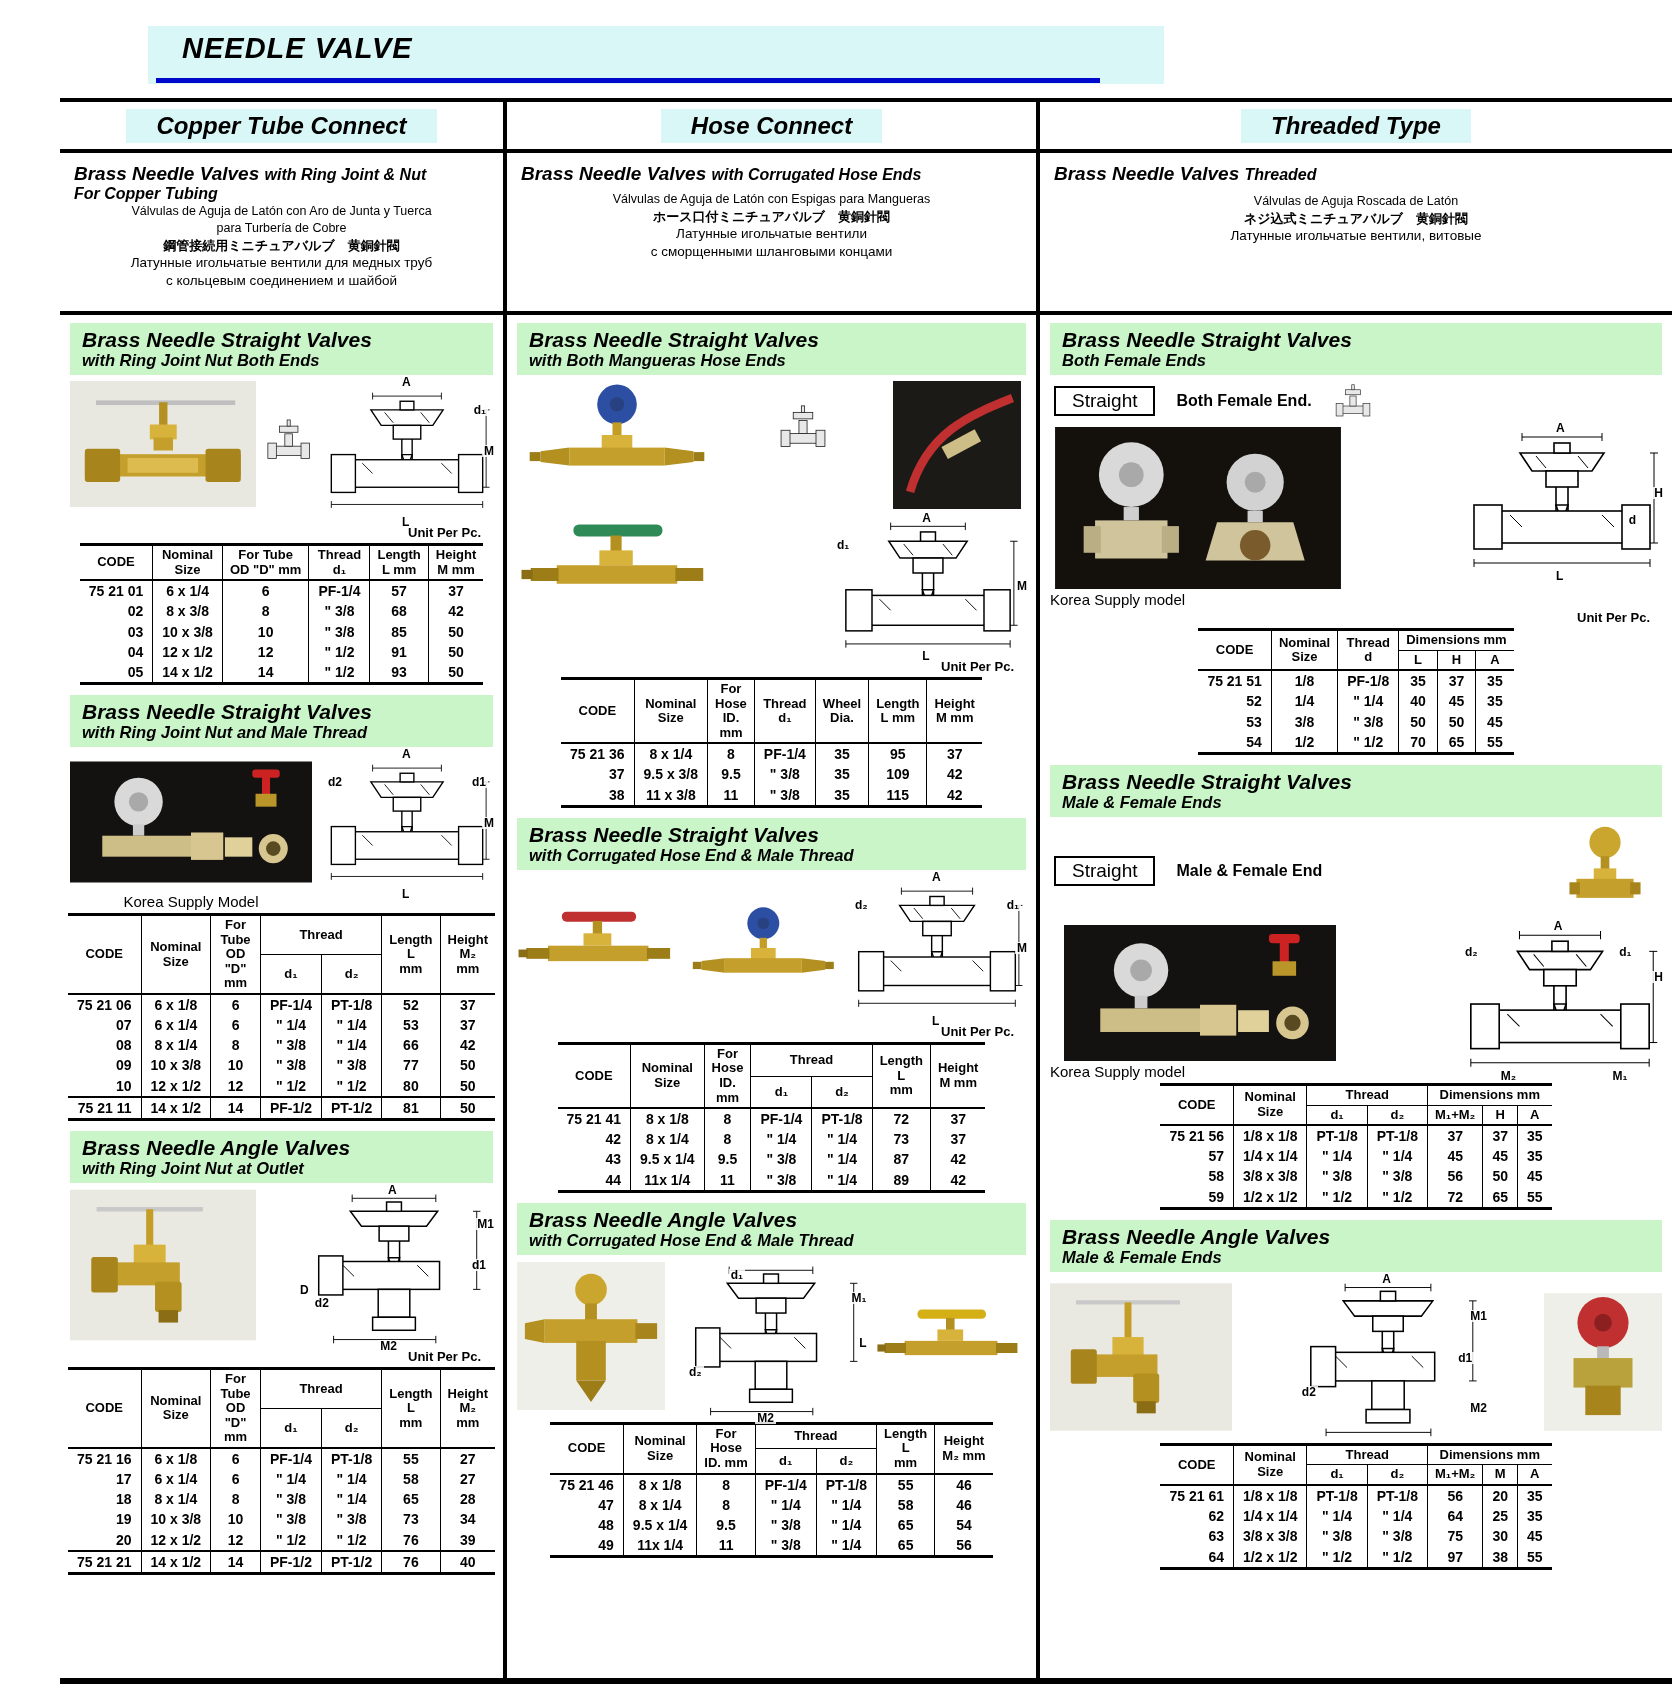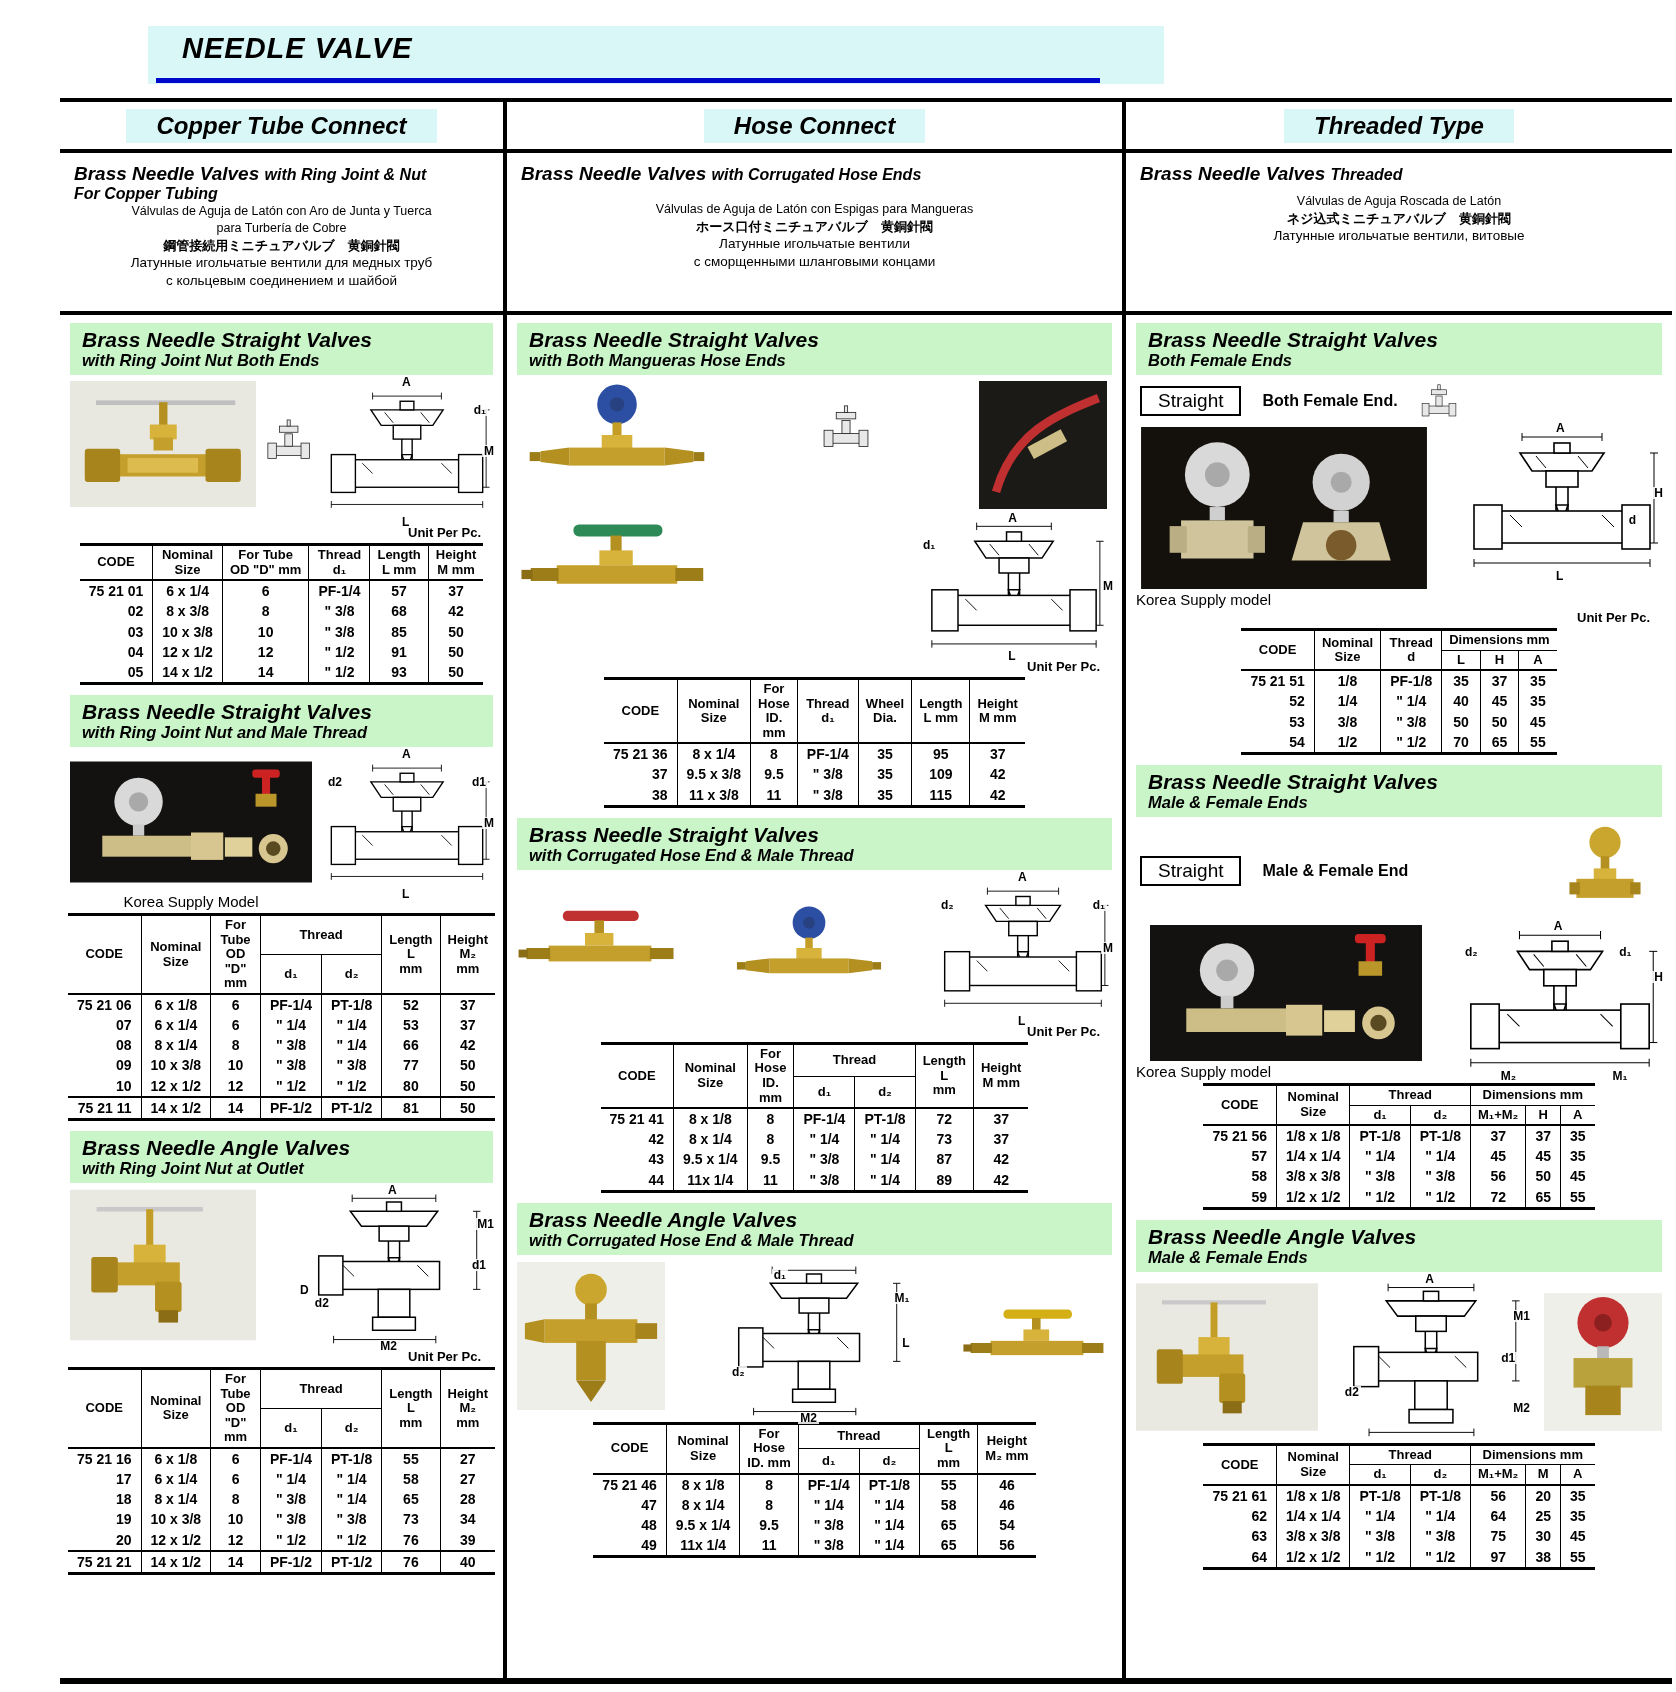--- a/index.html
+++ b/index.html
@@ -8,21 +8,21 @@
     font-family:"Liberation Sans","DejaVu Sans",sans-serif; color:#000; overflow:hidden;
   }
   
   .title-wrap { height:98px; position:relative; }
   .title-band { position:absolute; left:148px; top:26px; width:1016px; height:58px; background:#d9f7f7; }
   .title-text { position:absolute; left:182px; top:32px; font-size:29px; font-weight:bold; font-style:italic; letter-spacing:1px; }
   .title-underline { position:absolute; left:156px; top:78px; width:944px; height:5px; background:#0008cc; }
   
   .grid { margin-left:60px; width:1612px; height:1586px; border-top:4px solid #000; border-bottom:6px solid #000; display:flex; box-sizing:border-box; }
   .col { display:flex; flex-direction:column; box-sizing:border-box; }
-  .col1 { width:447px; } .col2 { width:619px; } .col3 { flex:1; }
+  .col1 { width:447px; } .col2 { width:533px; } .col3 { flex:1; }
   .col1,.col2 { border-right:4px solid #000; }
   .col-header { height:47px; border-bottom:4px solid #000; display:flex; align-items:center; justify-content:center; flex:none; }
   .chl { background:#d9f7f7; font-size:24px; font-weight:bold; font-style:italic; padding:3px 30px; white-space:nowrap; }
   .intro { height:162px; border-bottom:4px solid #000; padding:10px 14px 0; flex:none; box-sizing:border-box; }
   .it { font-size:19px; font-weight:bold; font-style:italic; line-height:1.15; }
   .itb { font-size:16px; }
   .it2 { font-size:16px; font-weight:bold; font-style:italic; }
   .il { font-size:12.5px; line-height:1.35;text-align:center; }
   .il.jp { font-size:13px; font-weight:bold; }
   .il.ru { font-size:13.5px; }
@@ -486,21 +486,21 @@
       </section>
 
     </div>
   </div>
 
   <div class="col col2">
     <div class="col-header">
       <span class="chl">Hose Connect</span>
     </div>
     <div class="intro">
-      <div class="it" style="margin-bottom:16px"><span>Brass Needle Valves</span> <span class="itb">with Corrugated Hose Ends</span></div>
+      <div class="it" style="margin-bottom:6px"><span>Brass Needle Valves</span> <span class="itb">with Corrugated Hose Ends</span></div>
       <div class="il">Válvulas de Aguja de Latón con Espigas para Mangueras</div>
       <div class="il jp">ホース口付ミニチュアバルブ　黄銅針閥</div>
       <div class="il ru">Латунные игольчатые вентили</div>
       <div class="il ru">с сморщенными шланговыми концами</div>
     </div>
     <div class="col-body">
 
       <section class="sec">
         <div class="sec-head">
           <div class="sh1">Brass Needle Straight Valves</div>

